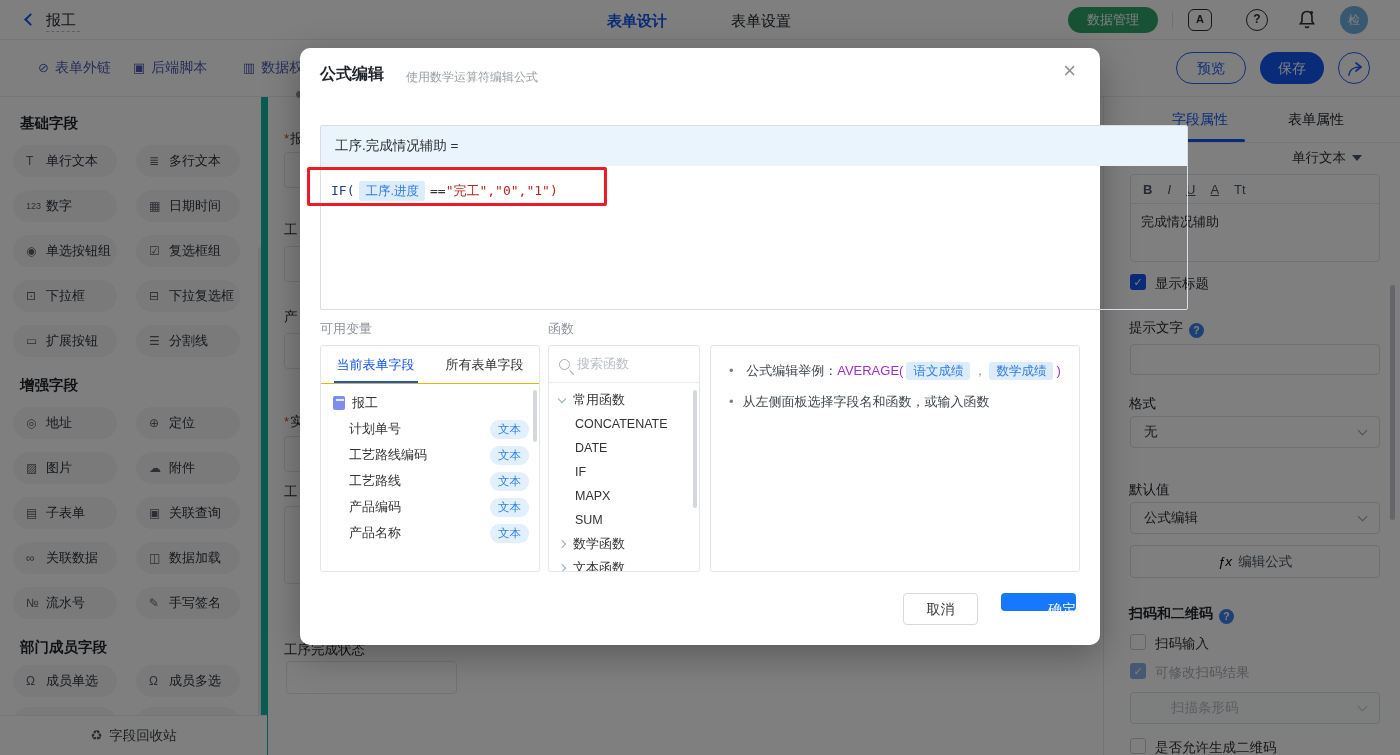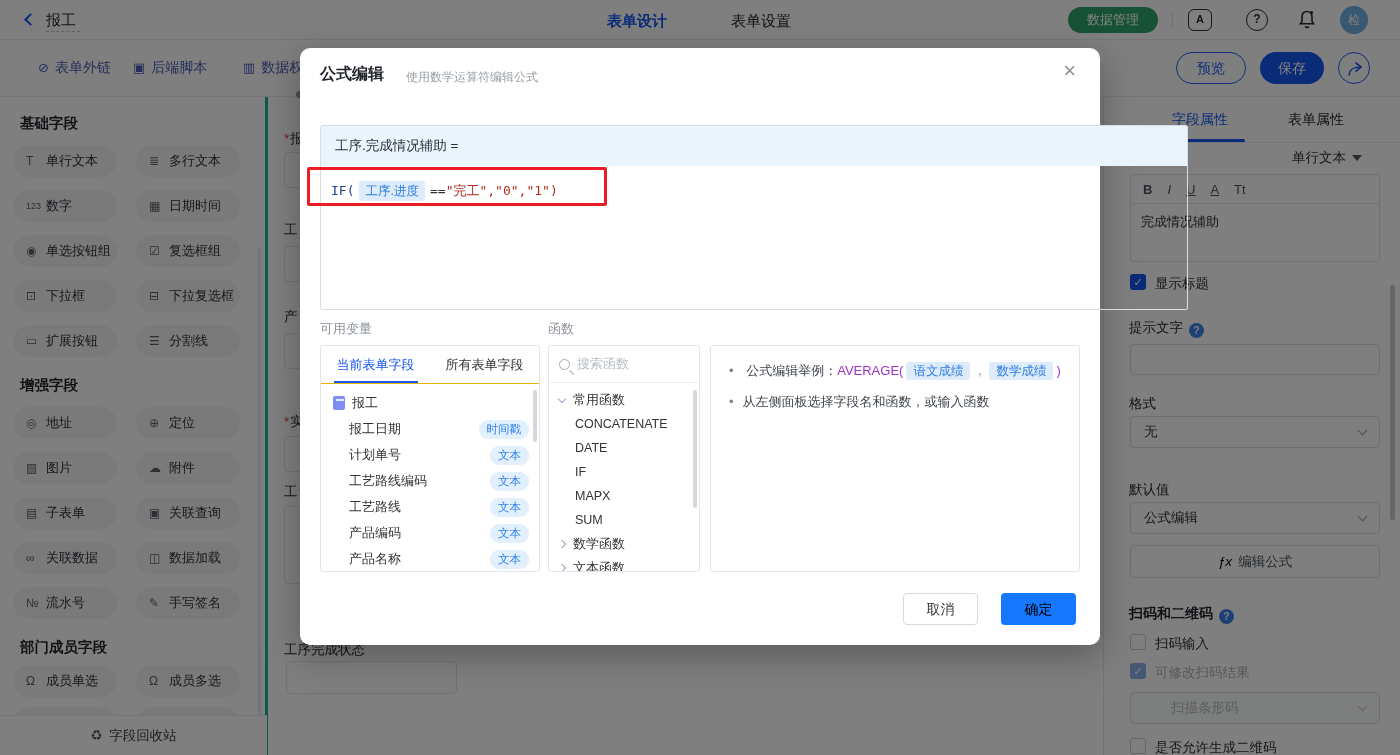--- a/index.html
+++ b/index.html
@@ -24,21 +24,21 @@
   
   .subbar { position:absolute; left:0; top:40px; width:1400px; height:57px; background:#fff; border-bottom:1px solid #ececef; z-index:1; }
   .subitem { position:absolute; top:19px; font-size:14px; color:#4a5bb4; }
   .subitem .g { margin-right:6px; font-size:13px; }
   .btn-preview { position:absolute; left:1176px; top:12px; width:70px; height:32px; border:1px solid #2160f3; border-radius:16px; color:#2160f3; background:#fff; font-size:14px; text-align:center; line-height:30px; }
   .btn-save { position:absolute; left:1260px; top:12px; width:64px; height:32px; border-radius:16px; color:#fff; background:#1456f0; font-size:14px; text-align:center; line-height:32px; }
   .btn-share { position:absolute; left:1338px; top:12px; width:32px; height:32px; border:1px solid #2160f3; border-radius:50%; background:#fff; }
   .btn-share svg { position:absolute; left:5px; top:6px; }
 
   
-  .leftbar { position:absolute; left:0; top:97px; width:268px; height:658px; background:#fff; border-right:3px solid #14b8a6; z-index:1; }
+  .leftbar { position:absolute; left:0; top:97px; width:268px; height:658px; background:#fff; border-right:7px solid #14b8a6; z-index:1; }
   .sec-title { position:absolute; left:20px; font-size:14.5px; font-weight:bold; color:#1f2329; }
   .fpill { position:absolute; width:104px; height:32px; border-radius:16px; background:#f4f5f7; display:flex; align-items:center; padding-left:13px; }
   .fpill .g { width:20px; font-size:12px; color:#595f69; flex:0 0 20px; }
   .fpill .t { font-size:13px; color:#2c3037; white-space:nowrap; }
   .lscroll { position:absolute; left:258px; top:150px; width:3px; height:470px; background:#e8eaee; border-radius:2px; }
   .recycle-bar { position:absolute; left:0; top:618px; width:267px; height:40px; background:#fff; border-top:1px solid #ececef; text-align:center; line-height:40px; font-size:13.5px; color:#3c4043; }
   .recycle-bar .g { margin-right:7px; color:#55595f; }
 
   
   .canvas { position:absolute; left:268px; top:97px; width:835px; height:658px; background:#fff; z-index:1; }
@@ -125,21 +125,21 @@
   .tchev.closed { transform:rotate(-45deg); }
   .fscroll { position:absolute; right:2px; top:44px; width:4px; height:118px; background:#d4d7dc; border-radius:2px; }
 
   .helppanel { left:410px; width:370px; padding:16px 18px; }
   .hline { font-size:13px; color:#40464e; margin-bottom:13px; }
   .hline::before { content:"•"; color:#7a8089; margin-right:9px; }
   .hfn { color:#9c30c9; }
   .hchip { background:#dcecfa; color:#2e7ce0; padding:2px 7px; border-radius:3px; margin:0 3px; font-size:12.5px; }
 
   .m-cancel { position:absolute; left:603px; top:545px; width:75px; height:32px; border:1px solid #d9d9d9; border-radius:4px; background:#fff; font-size:14px; color:#333; text-align:center; line-height:30px; }
-  .m-ok { position:absolute; left:701px; top:545px; width:75px; height:32px; border-radius:4px; background:#1677ff; font-size:14px; color:#000000; text-align:center; line-height:32px; }
+  .m-ok { position:absolute; left:701px; top:545px; width:75px; height:18px; border-radius:4px; background:#1677ff; font-size:14px; color:#ffffff; text-align:right; line-height:32px; }
 
   .red-annot { position:absolute; left:307px; top:167px; width:300px; height:39px; border:3px solid #ec1c24; border-radius:2px; z-index:20; }
 </style>
 </head>
 <body>
 
 <div class="screen">
 
   <div class="topbar">
     <span class="back-chev"></span>
@@ -373,24 +373,20 @@
       <div class="vtabs">
         <span class="vtab active">当前表单字段</span>
         <span class="vtab idle">所有表单字段</span>
         <span class="vtab-underline"></span>
       </div>
       <div class="vrow" style="margin-top:6px">
           <span class="docicon"></span>
           <span class="nm">报工</span>
         </div>
       <div class="vrow child">
-          <span class="nm">报工日期</span>
-          <span class="badge">时间戳</span>
-        </div>
-      <div class="vrow child">
           <span class="nm">计划单号</span>
           <span class="badge">文本</span>
         </div>
       <div class="vrow child">
           <span class="nm">工艺路线编码</span>
           <span class="badge">文本</span>
         </div>
       <div class="vrow child">
           <span class="nm">工艺路线</span>
           <span class="badge">文本</span>

